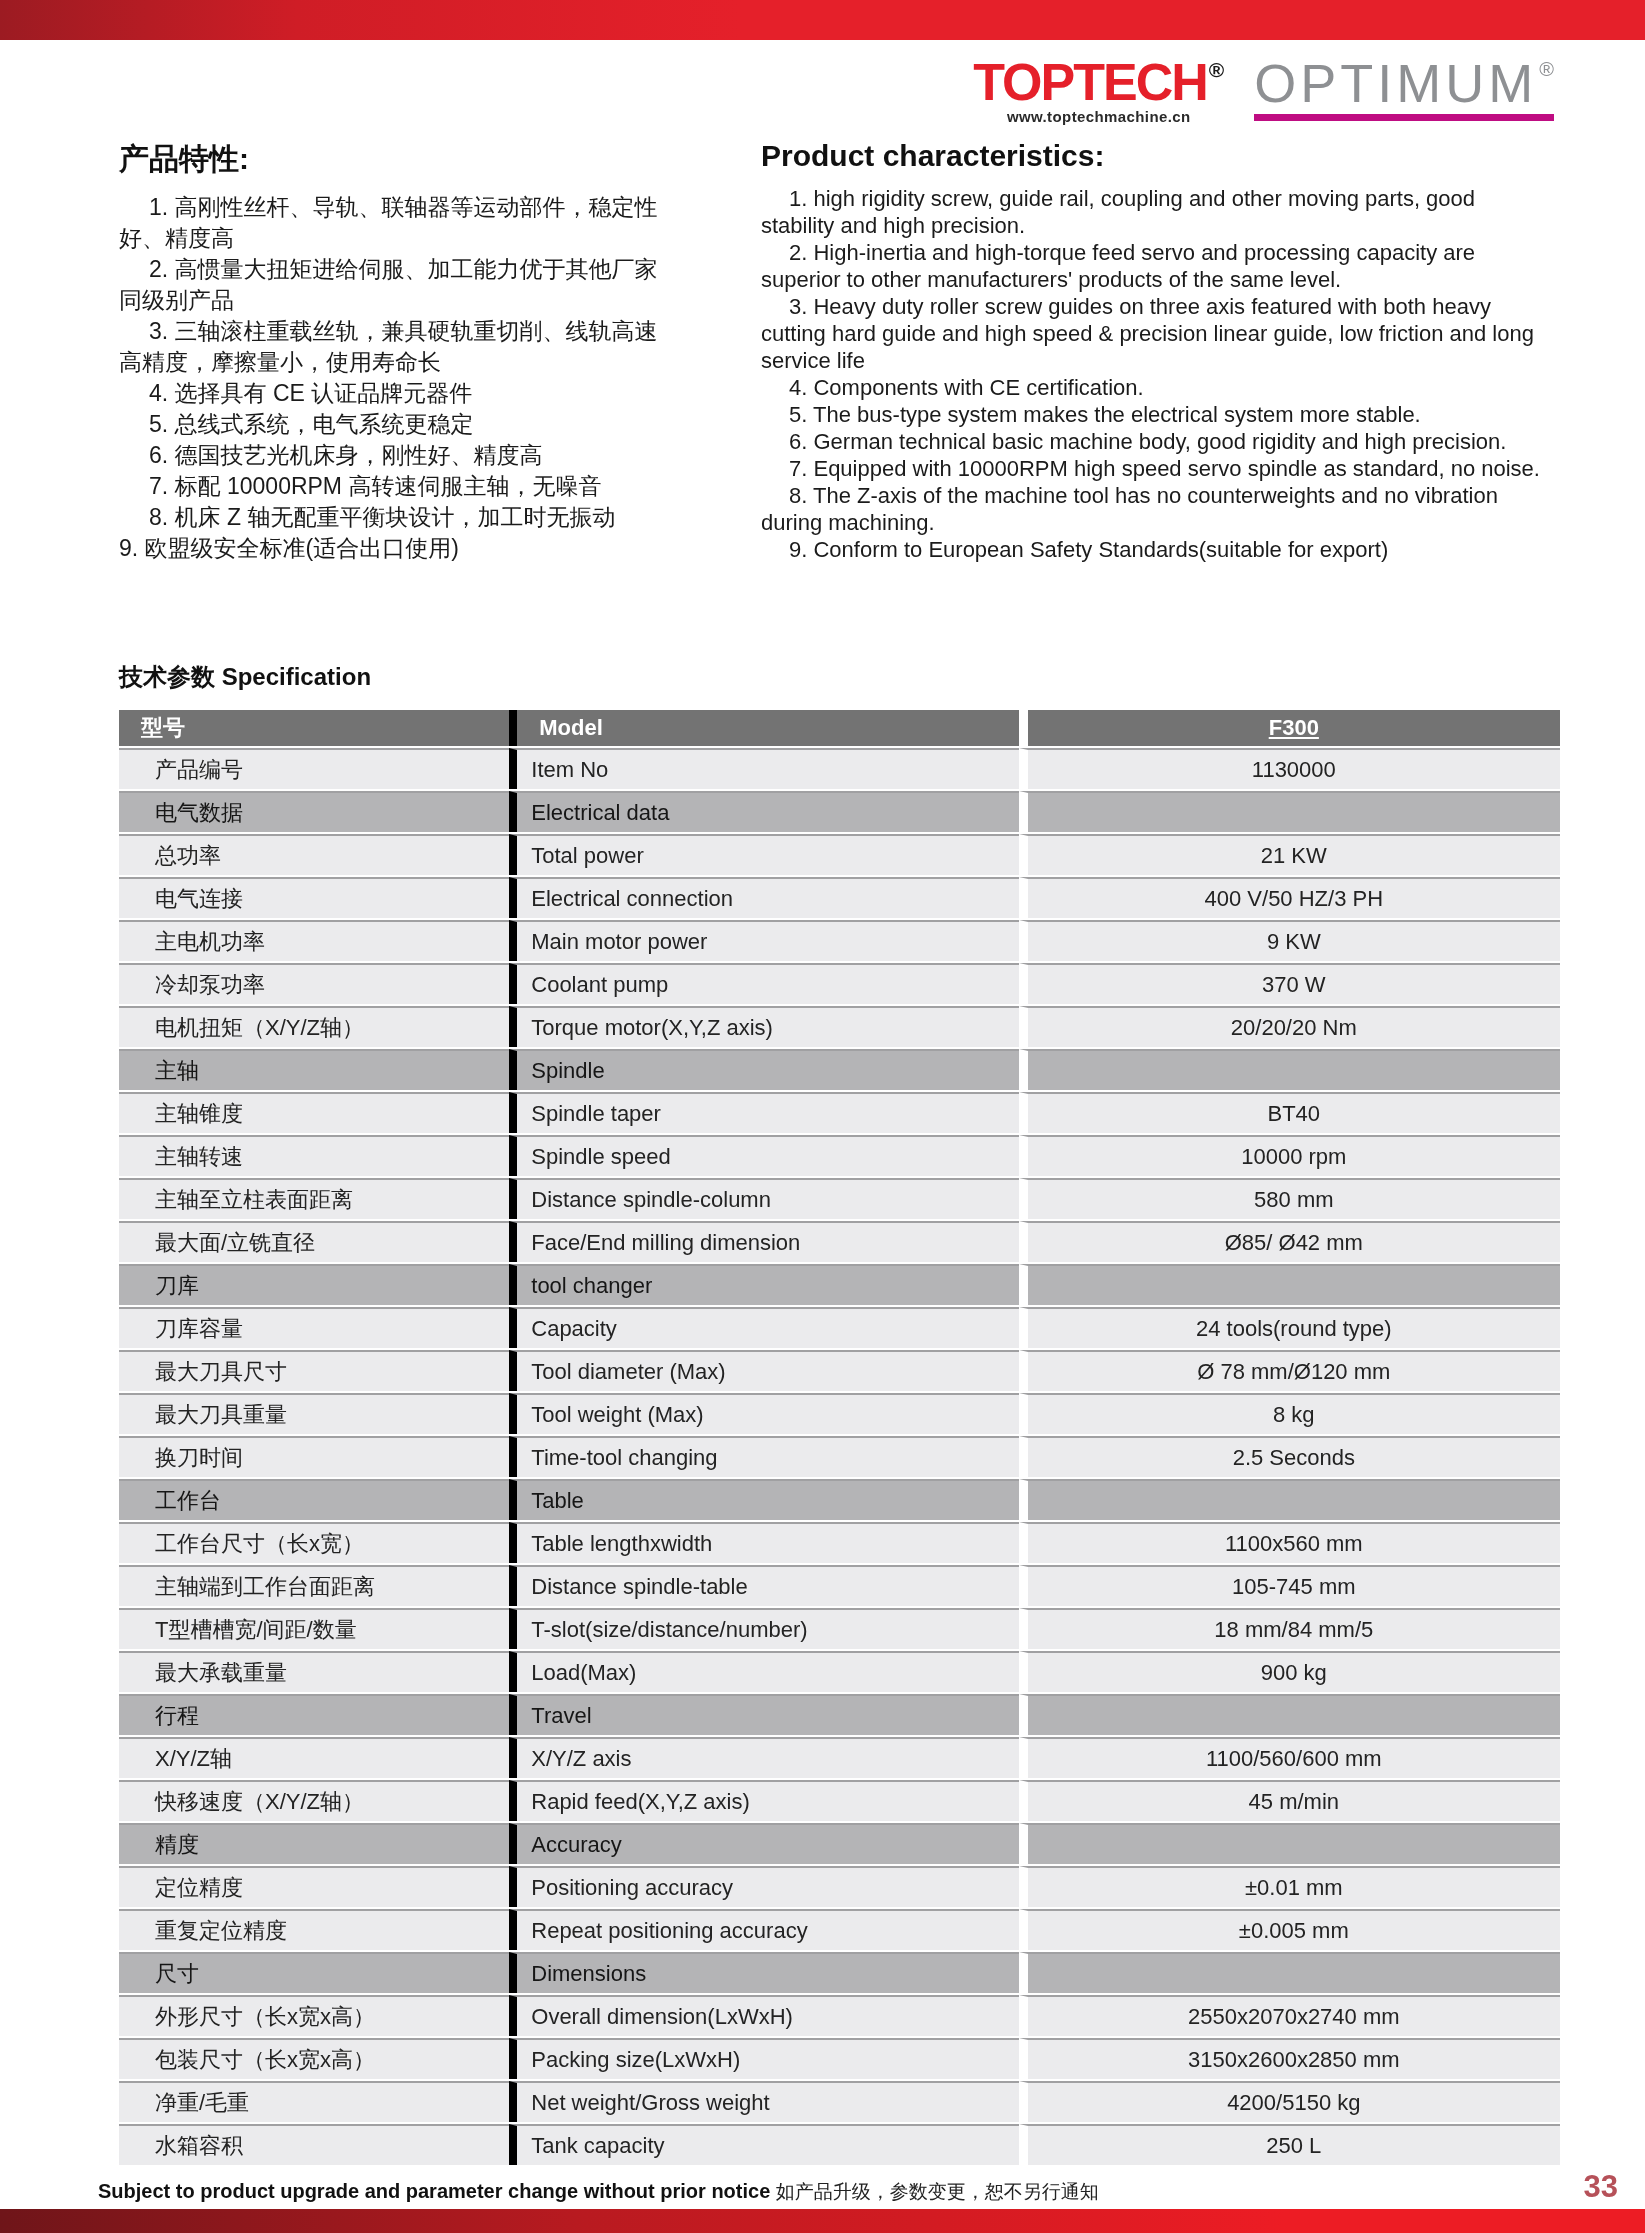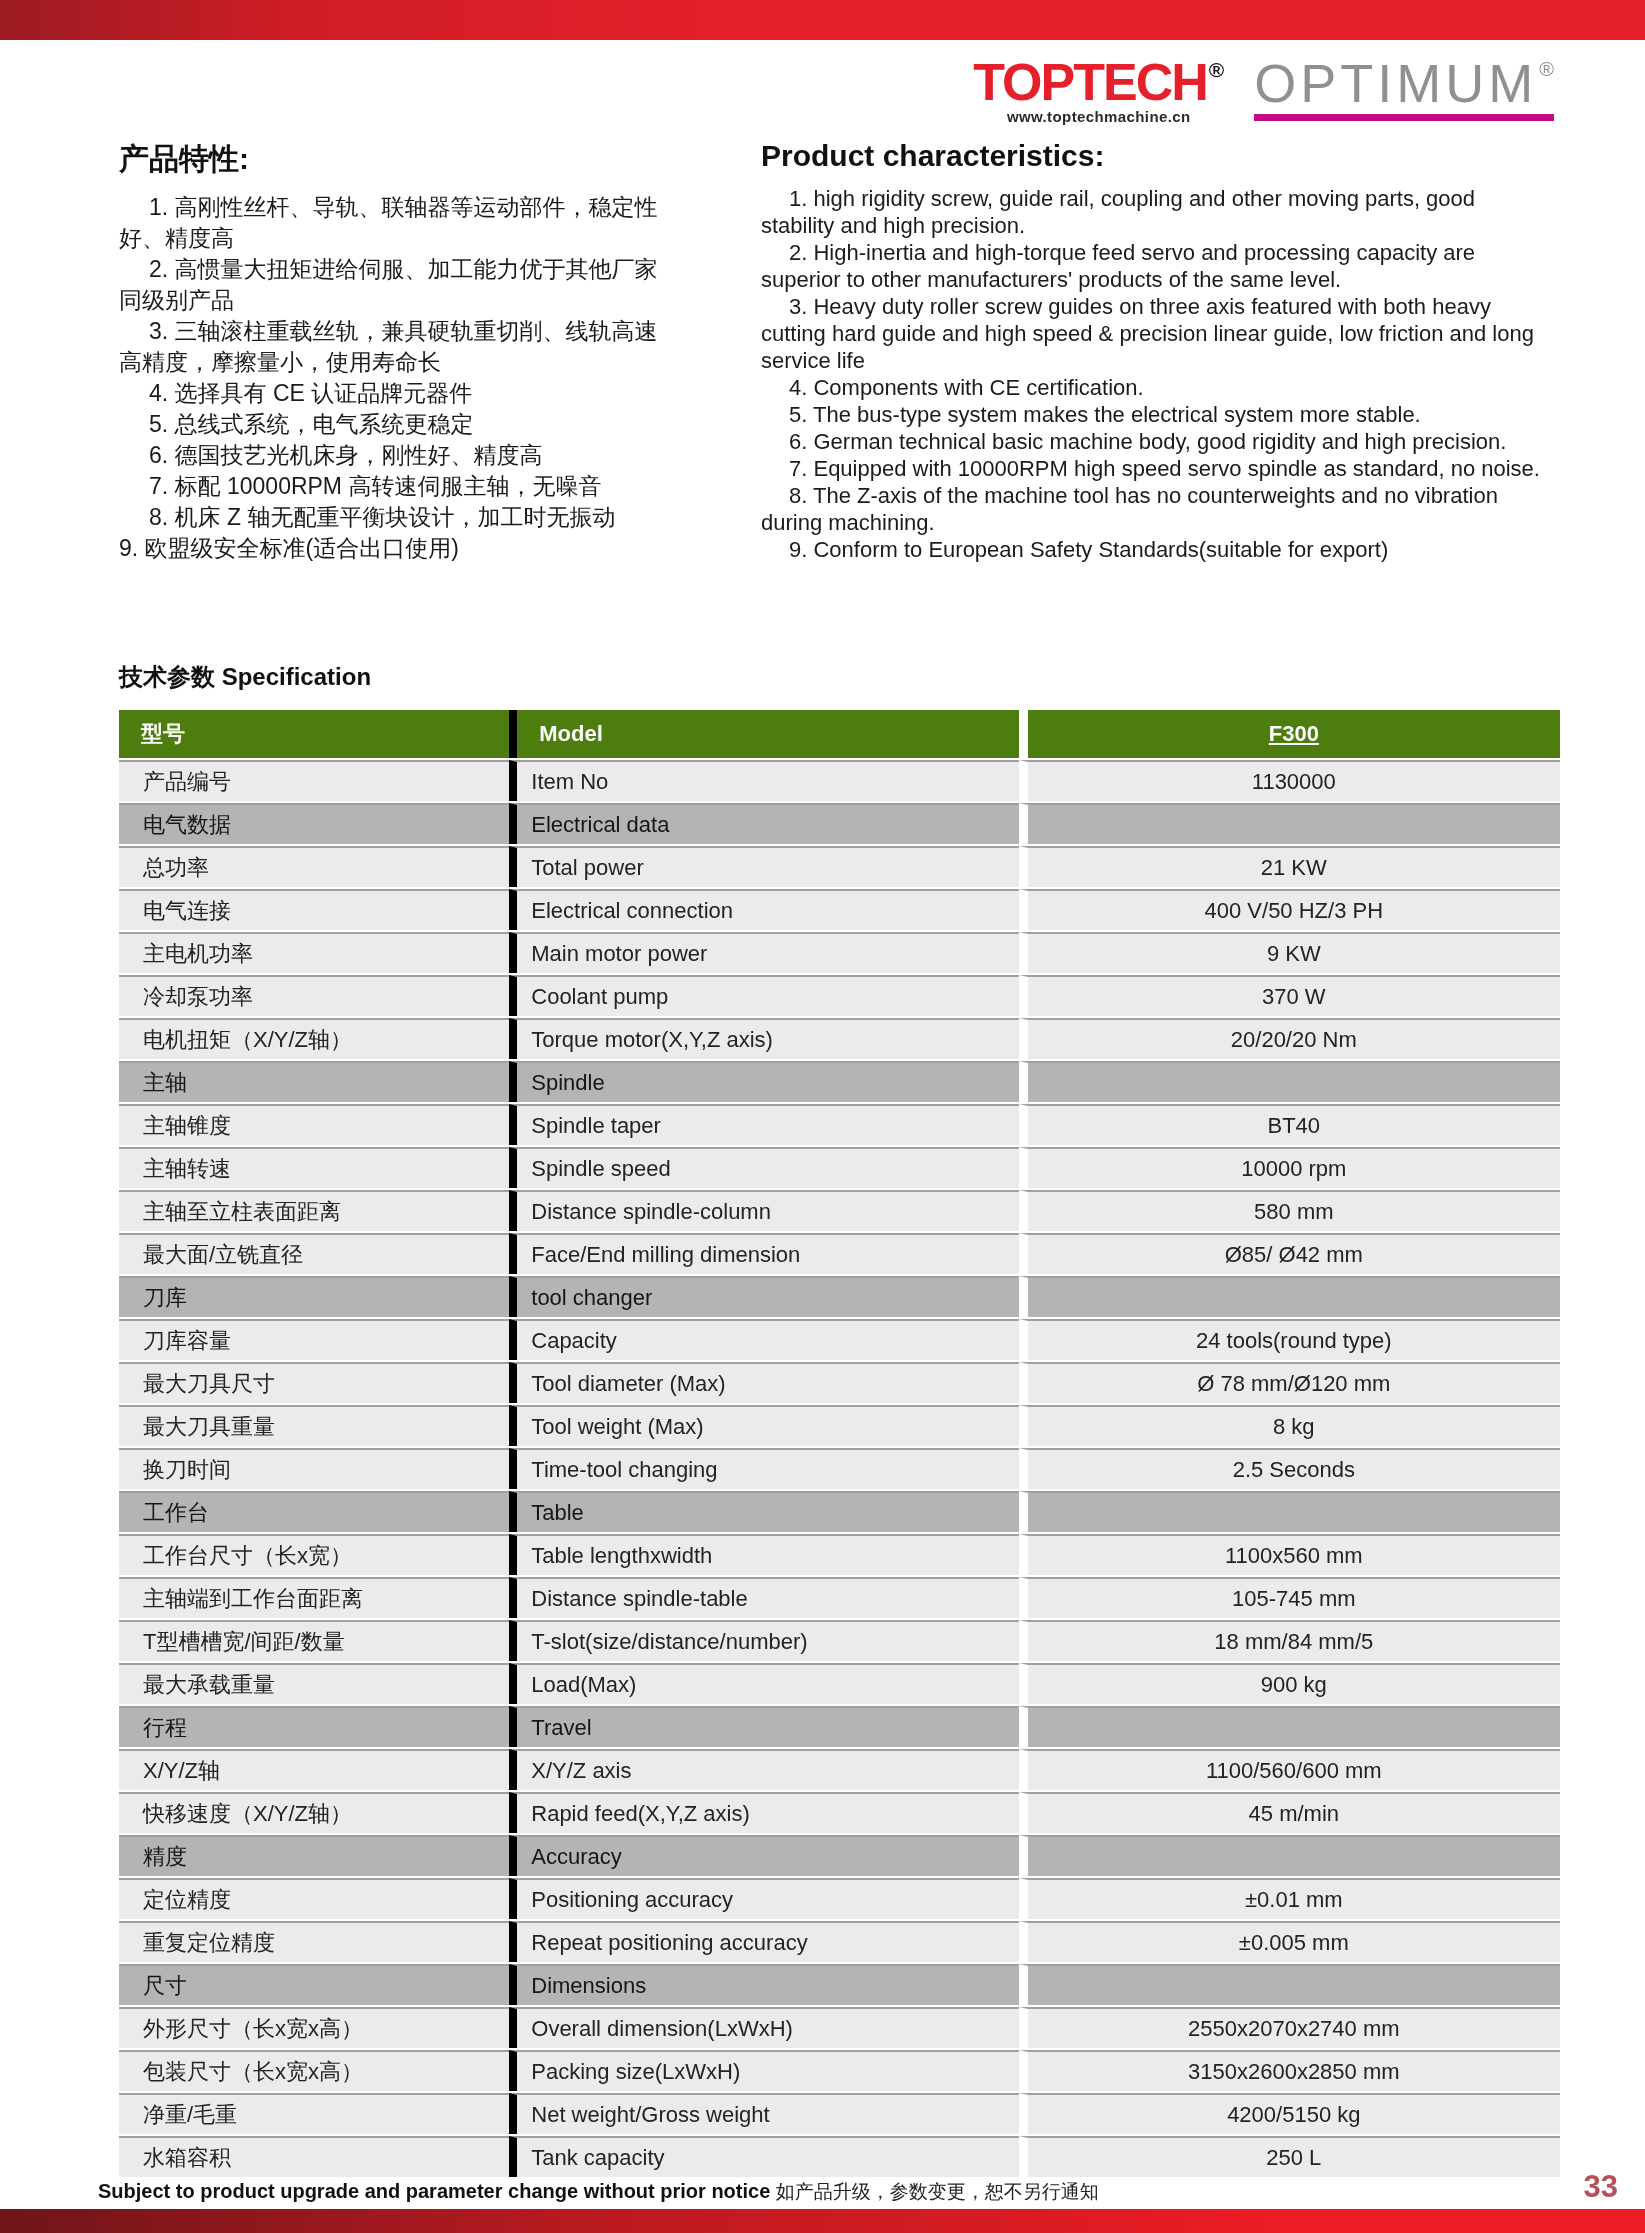--- a/index.html
+++ b/index.html
@@ -39,24 +39,24 @@
   .spec-title { position:absolute; top:661px; left:119px; font-size:24px; font-weight:bold; color:#111; }
 
   table.spec {
     position:absolute; top:708px; left:119px; width:1441px;
     border-collapse:separate; border-spacing:0 2px; table-layout:fixed;
   }
   table.spec col.c1 { width:390px; }
   table.spec col.c2 { width:509px; }
   table.spec col.c3 { width:541px; }
   table.spec th, table.spec td { font-size:22px; vertical-align:middle; overflow:hidden; white-space:nowrap; }
-  tr.header-row th { background:#4d7c0f; color:#ffffff; font-weight:bold; height:48px; text-align:left; padding-left:22px; }
+  tr.header-row th { background:#737373; color:#ffffff; font-weight:bold; height:36px; text-align:left; padding-left:22px; }
   tr.header-row th.val { text-align:center; padding-left:0;text-decoration:underline; }
   table.spec td { background:#ebebed; border-top:2px solid #a0a0a2; height:39px; color:#232323; }
-  td.cn { padding-left:24px; }
+  td.cn { padding-left:36px; }
   td.en, th.en { border-left:8px solid #000000; padding-left:14px; }
   td.val, th.val { border-left:9px solid #ffffff; text-align:center; }
   tr.section-row td { background:#b4b4b6; color:#161616; }
 
   .footer { position:absolute; top:2179px; left:98px; font-size:20px; }
   .footer .en { font-weight:bold; color:#111; }
   .footer .cn { font-weight:normal; color:#222; font-size:19px; }
   .page-num { position:absolute; top:2169px; right:28px; font-size:31px; font-weight:bold; color:#b65159; }
 </style>
 </head>

